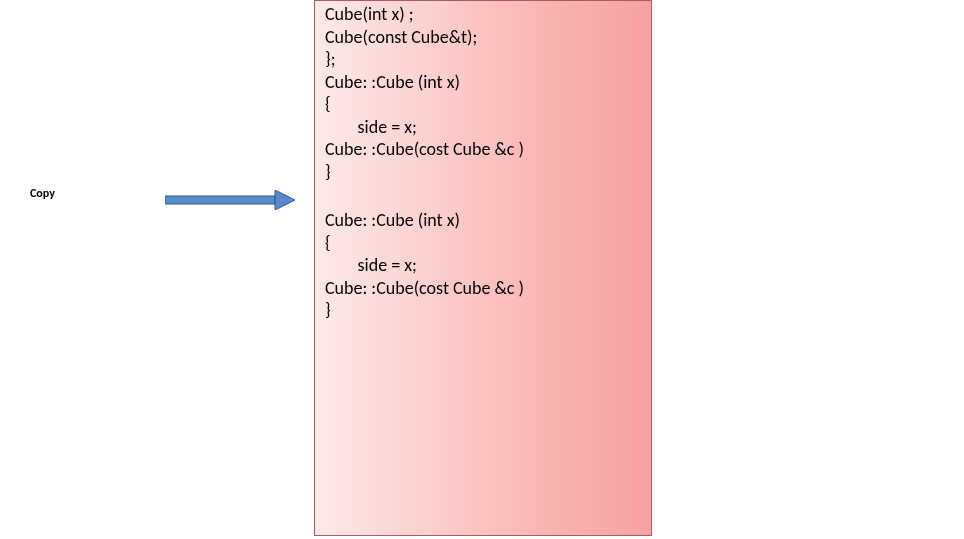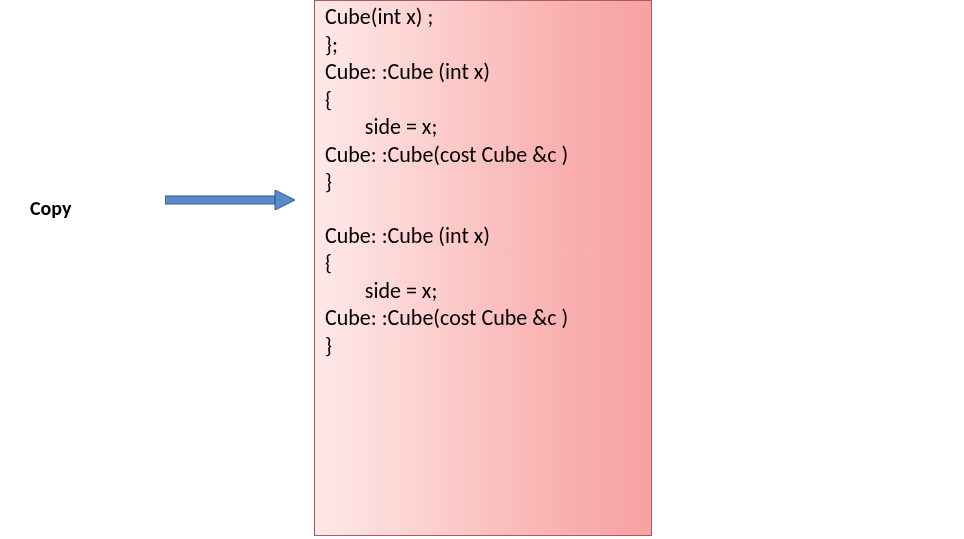--- a/index.html
+++ b/index.html
@@ -13,21 +13,21 @@
   }
   .slide {
     position: relative;
     width: 964px;
     height: 539px;
   }
   .label {
     position: absolute;
     left: 30px;
     top: 172px;
-    font-size: 20px;
+    font-size: 12px;
     font-weight: bold;
     color: #000;
     line-height: 1.2;
     white-space: pre-line;
   }
   .arrow {
     position: absolute;
     left: 165px;
     top: 190px;
     width: 130px;
@@ -36,21 +36,21 @@
   .code-box {
     position: absolute;
     left: 314px;
     top: 0;
     width: 338px;
     height: 536px;
     border: 1px solid #aa5a60;
     background: linear-gradient(to right, #fde9e8, #fcd3d1 30%, #f9b3b2 70%, #f7a1a2 100%);
     box-sizing: border-box;
     padding: 2px 10px 6px 10px;
-    font-size: 22px;
+    font-size: 18px;
     color: #000;
     line-height: 1.25;
   }
   .code-line {
     white-space: pre;
     font-family: Calibri, Arial, sans-serif;
   }
   .gap {
     height: 26px;
   }
@@ -66,20 +66,21 @@
 
   <div class="arrow">
     <svg width="130" height="20" viewBox="0 0 130 20">
       <rect x="0" y="6" width="110" height="8" fill="#5a8bc9" stroke="#2c5a99" stroke-width="1"></rect>
       <polygon points="110,0 130,10 110,20" fill="#5a8bc9" stroke="#2c5a99" stroke-width="1"></polygon>
     </svg>
   </div>
 
   <div class="code-box">
     <div class="code-line">Cube(int x) ;</div>
+    <div class="code-line">Cube(const Cube&amp;t);</div>
     <div class="code-line">};</div>
     <div class="code-line">Cube: :Cube (int x)</div>
     <div class="code-line">{</div>
     <div class="code-line">        side = x;</div>
     <div class="code-line">Cube: :Cube(cost Cube &amp;c )</div>
     <div class="code-line">}</div>
     <div class="gap"></div>
     <div class="code-line">Cube: :Cube (int x)</div>
     <div class="code-line">{</div>
     <div class="code-line">        side = x;</div>

